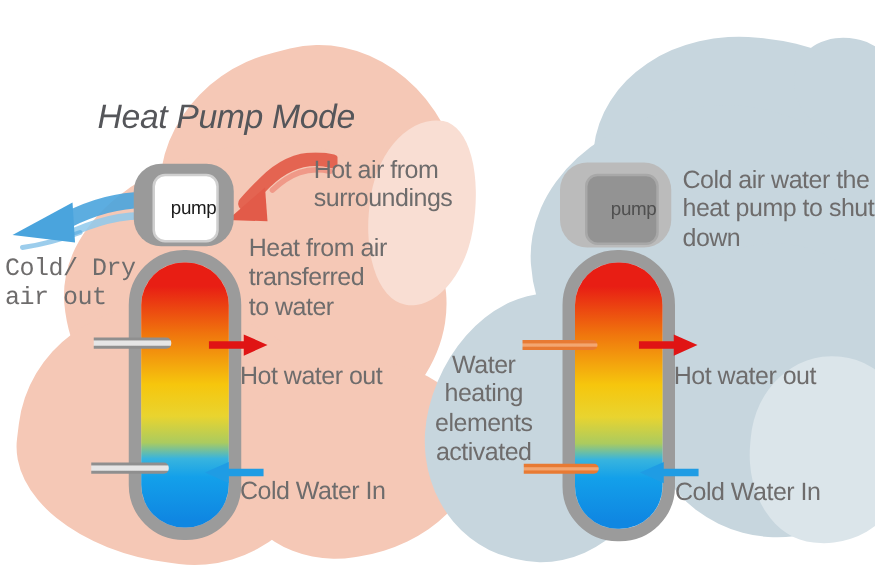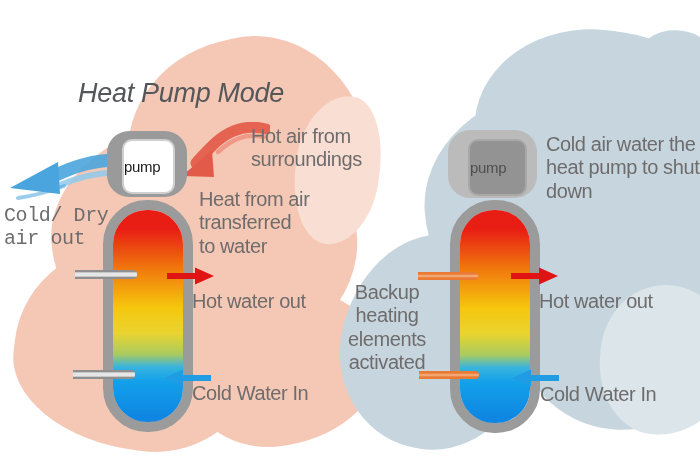--- a/index.html
+++ b/index.html
@@ -20,21 +20,21 @@
   .label {
     position:absolute; z-index:5; color:var(--text-gray);
     font-size:20px; line-height:1.17; letter-spacing:-0.4px; white-space:pre-line;
   }
 
   .pump-body {
     position:absolute; z-index:3; border-radius:22px;
   }
   .pump-face {
     position:absolute; z-index:4; border-radius:10px;
-    display:flex; align-items:center; justify-content:flex-start;
+    display:flex; align-items:center; justify-content:flex-end;
     font-size:15px; letter-spacing:-0.3px;
   }
   .pump-face.on  { background:var(--pump-face-left);  border:2px solid #cfcfcf; color:var(--pump-text-left); }
   .pump-face.off { background:var(--pump-face-right); border:2px solid #a8a8a8; color:var(--pump-text-right); }
 
   .tank {
     position:absolute; z-index:2; box-sizing:border-box;
     border:10px solid var(--tank-border); border-radius:44px;
   }
   .tank-fill {
@@ -140,20 +140,20 @@
   <svg class="arrow-svg" style="left:511px;top:266px;" width="48" height="20" viewBox="0 0 48 20">
     <path d="M0 7 H28 V1.5 L47 10 L28 18.5 V13 H0 Z" style="fill:var(--arrow-red)"></path>
   </svg>
   <svg class="arrow-svg" style="left:511px;top:368px;" width="48" height="20" viewBox="0 0 48 20">
     <path d="M48 7 H20 V1.5 L1 10 L20 18.5 V13 H48 Z" style="fill:var(--arrow-blue)"></path>
   </svg>
 
   <div class="label" style="left:546px;top:133px;">Cold air water the
 heat pump to shut
 down</div>
-  <div class="label" style="left:338px;top:281px;width:98px;text-align:center;">Backup
+  <div class="label" style="left:338px;top:281px;width:98px;text-align:center;">Water
 heating
 elements
 activated</div>
   <div class="label" style="left:539px;top:290px;">Hot water out</div>
   <div class="label" style="left:540px;top:383px;">Cold Water In</div>
 
 </div>
 
 </body></html>

